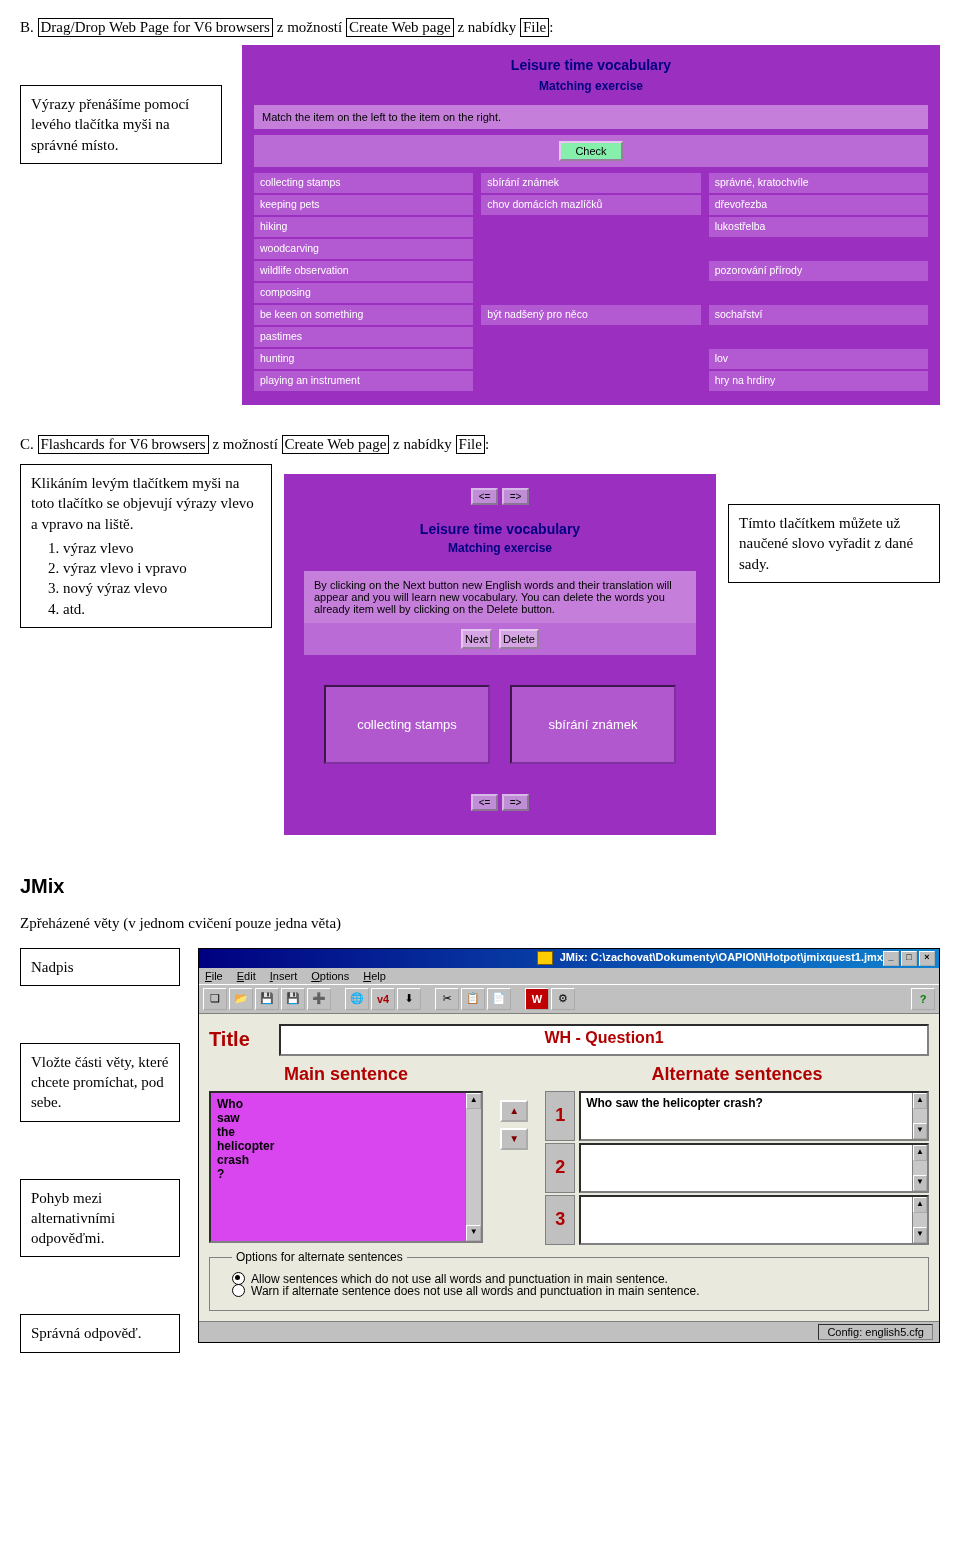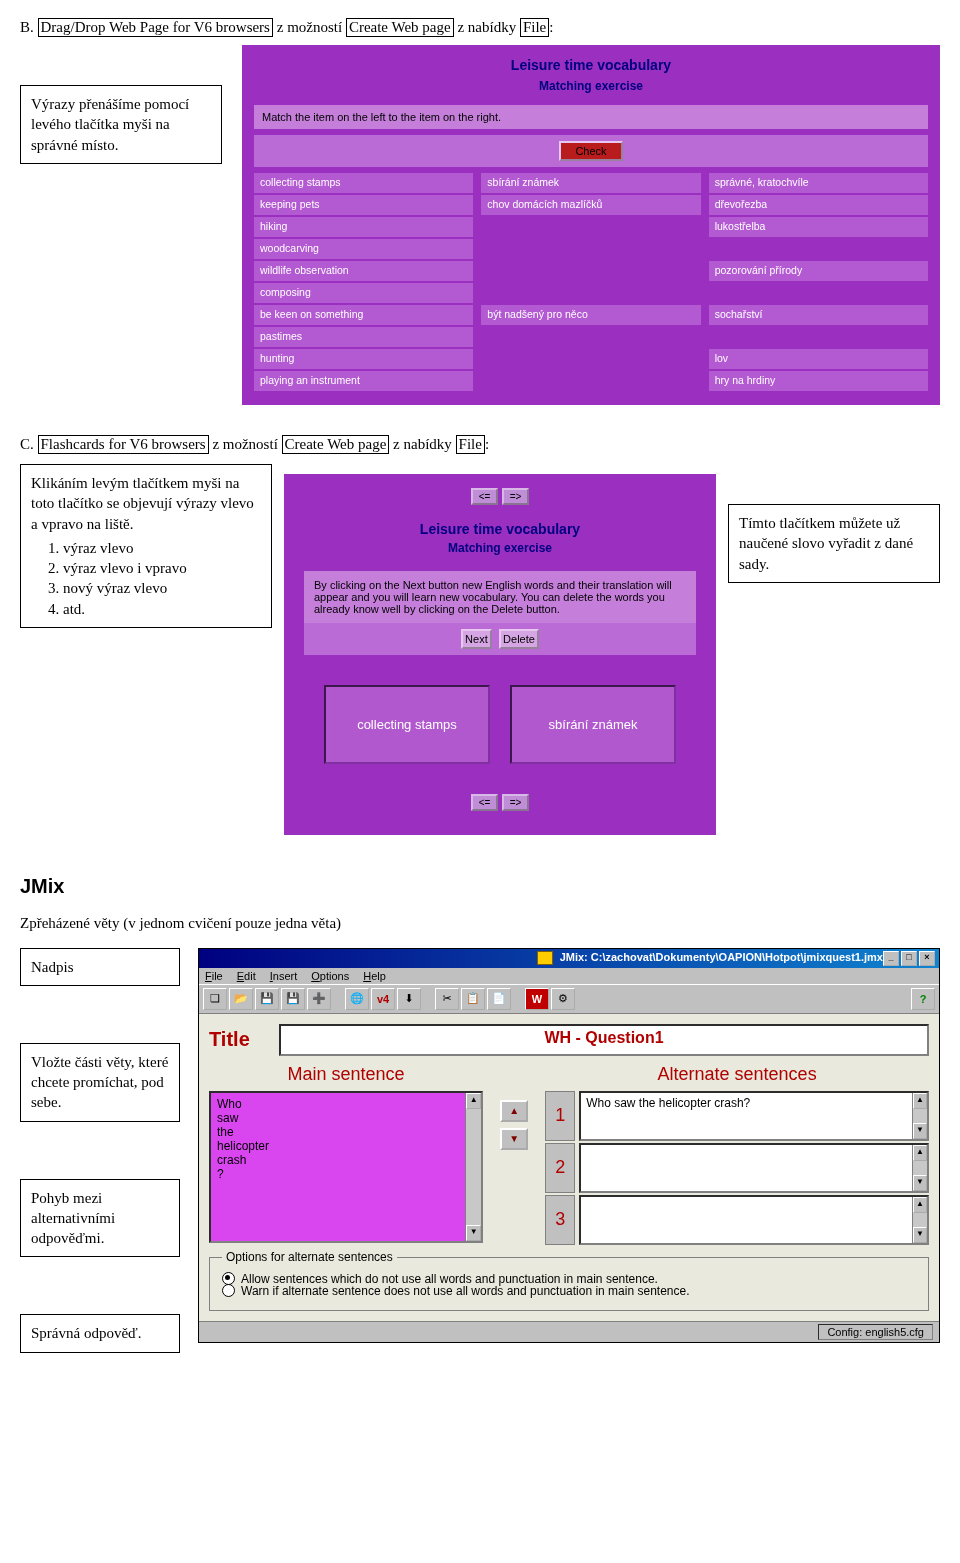--- a/index.html
+++ b/index.html
@@ -36,21 +36,21 @@
   .shot1 .subtitle { text-align: center; font-weight: bold; color: #000080; font-size: 12px; margin: 6px 0 12px; }
   .shot1 .box-row {
     background: #c57fdb;
     color: #000;
     padding: 6px 8px;
     margin-bottom: 6px;
     font-size: 11px;
   }
   .shot1 .check-btn {
     display: inline-block;
-    background: #b91c1c;
+    background: #86efac;
     border: 2px outset #e8c8f0;
     padding: 2px 14px;
     color: #000;
     font-size: 11px;
   }
   .shot1 .cols { display: flex; gap: 8px; }
   .shot1 .col { flex: 1; }
   .shot1 .cell {
     background: #b359d1;
     color: #fff;
@@ -169,21 +169,21 @@
     background: #fff;
     border: 2px inset #808080;
     padding: 3px 6px;
     color: #b00000;
     font-size: 16px;
     font-family: Arial;
     font-weight: bold;
     text-align: center;
     height: 22px;
   }
-  .win-cols { display: flex; gap: 8px; }
+  .win-cols { display: flex; gap: 8px; font-weight: bold; }
   .col-left { flex: 1; }
   .col-mid { width: 46px; display: flex; flex-direction: column; align-items: center; gap: 6px; }
   .col-right { flex: 1.4; }
   .section-hdr { color: #b00000; font-size: 18px; font-family: Arial; display: block; text-align: center; margin-bottom: 6px; }
   .textarea {
     background: #d946ef;
     border: 2px inset #808080;
     padding: 4px 6px;
     height: 140px;
     font-family: Arial;
@@ -198,21 +198,21 @@
   .arrow-btn { width: 24px; height: 18px; background: #c0c0c0; border: 2px outset #fff; display: flex; align-items: center; justify-content: center; font-size: 10px; }
   .arrow-up { color: #800000; }
   .arrow-dn { color: #800000; }
   .alt-row { display: flex; align-items: stretch; gap: 4px; margin-bottom: 2px; }
   .alt-num { width: 28px; background: #c0c0c0; border: 1px solid #808080; color: #b00000; font-size: 18px; display: flex; align-items: center; justify-content: center; font-family: Arial; }
   .alt-input { flex: 1; background: #fff; border: 2px inset #808080; padding: 3px 5px; height: 40px; font-size: 12px; font-family: Arial; color: #000; position: relative; }
   .alt-input .scroll-stub { width: 14px; }
   .options-group {
     margin-top: 10px;
     border: 1px solid #808080;
-    padding: 6px 12px 8px;
+    padding: 6px 22px 8px;
     position: relative;
     background: #e9e9dd;
   }
   .options-group .legend { position: relative; top: -14px; background: #e9e9dd; display: inline-block; padding: 0 4px; font-size: 12px; }
   .radio-row { display: flex; align-items: center; gap: 6px; font-size: 12px; margin-top: -6px; margin-bottom: 4px; }
   .radio-dot { width: 11px; height: 11px; border: 1px solid #000; border-radius: 50%; background: #fff; position: relative; }
   .radio-dot.sel::after { content: ""; position: absolute; top: 2px; left: 2px; width: 5px; height: 5px; background: #000; border-radius: 50%; }
   .statusbar { background: #c0c0c0; border-top: 1px solid #808080; padding: 2px 6px; text-align: right; font-size: 11px; }
   .statusbar .cfg-box { display: inline-block; border: 1px inset #808080; padding: 1px 8px; }
 </style>
@@ -301,21 +301,21 @@
       <div class="shot2-wrap">
 
         <div style="height:70px;"></div>
         <div class="shot2" style="position:relative;">
           <div class="mini-nav">
             <span class="nav-btn">&lt;=</span>
             <span class="nav-btn">=&gt;</span>
           </div>
           <div class="title">Leisure time vocabulary</div>
           <div class="subtitle">Matching exercise</div>
-          <div class="instr">By clicking on the Next button new English words and their translation will appear and you will learn new vocabulary. You can delete the words you already know well by clicking on the Delete button.</div>
+          <div class="instr">By clicking on the Next button new English words and their translation will appear and you will learn new vocabulary. You can delete the words you already item well by clicking on the Delete button.</div>
           <div class="btn-row">
             <span class="btn">Next</span>
             <span class="btn">Delete</span>
           </div>
           <div class="cards">
             <div class="card">collecting stamps</div>
             <div class="card">sbírání známek</div>
           </div>
           <div class="mini-nav2">
             <span class="nav-btn">&lt;=</span>

